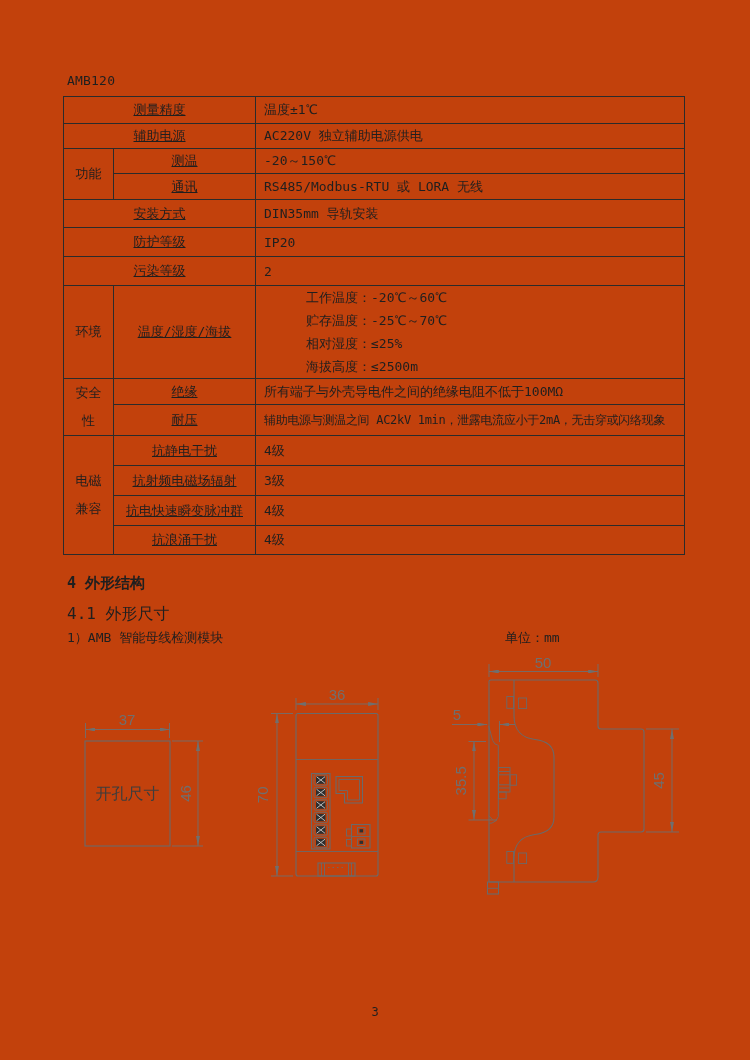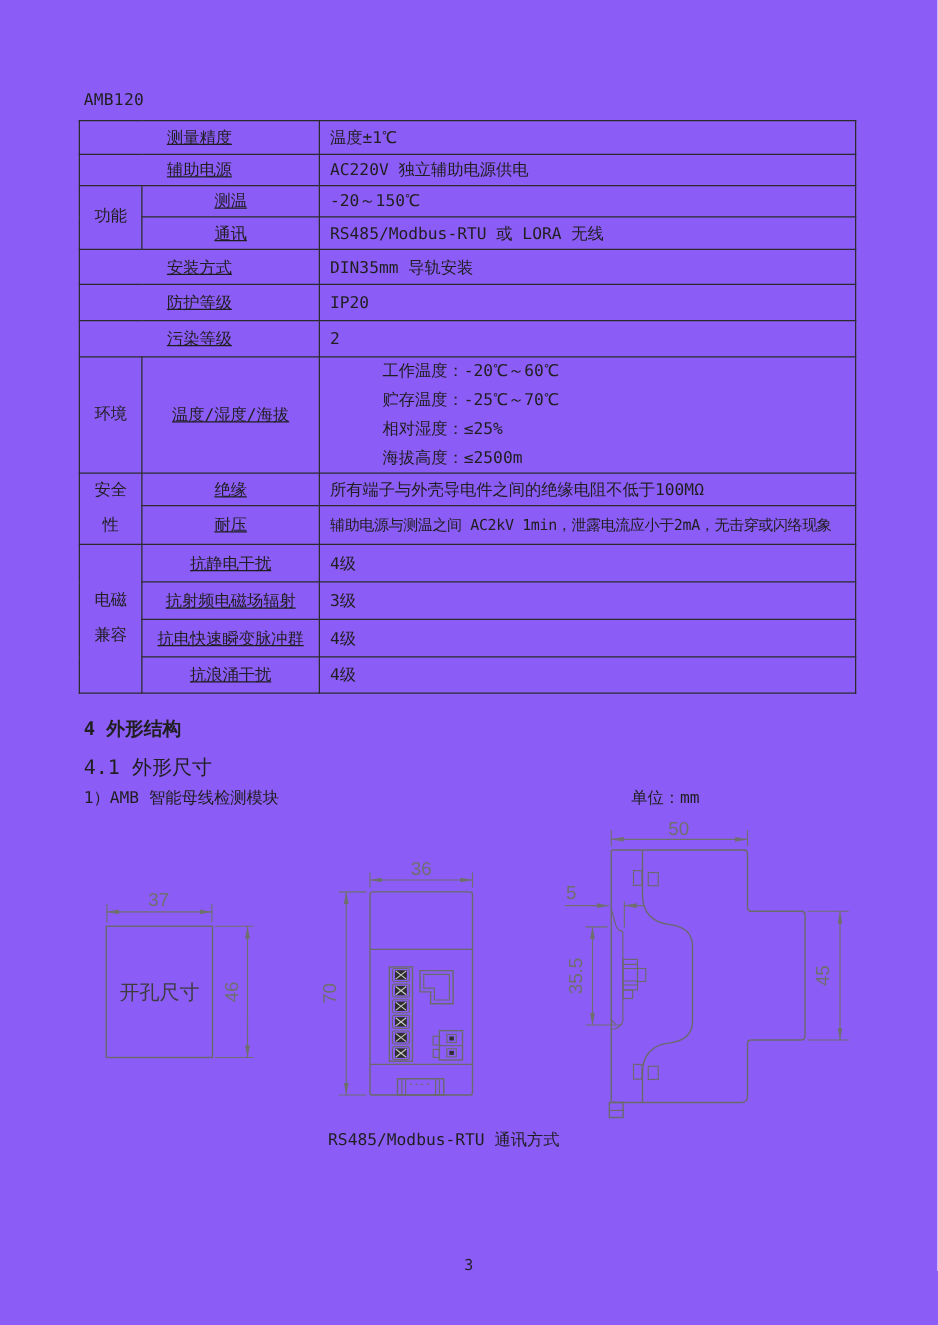--- a/index.html
+++ b/index.html
@@ -1,16 +1,16 @@
 <!DOCTYPE html>
 <html><head>
 <meta charset="utf-8">
 <style>
   html,body{margin:0;padding:0;background:#fff;}
-  .page{position:relative;width:750px;height:1060px;background:#8b5cf6;overflow:hidden;
+  .page{position:relative;width:750px;height:1060px;background:#c2410c;overflow:hidden;
         font-family:"DejaVu Sans Mono","Liberation Serif",serif;color:#1f1f1f;}
   .model{position:absolute;left:67px;top:73px;font-size:13px;letter-spacing:0.2px;}
   table.spec{position:absolute;left:63px;top:96px;width:621px;border-collapse:collapse;table-layout:fixed;}
   table.spec td{border:1px solid #2b2b2b;font-size:13px;vertical-align:middle;overflow:hidden;}
   td.lbl{text-align:center;padding:0;text-decoration:underline;}
   td.grp{text-align:center;padding:0;white-space:pre-line;line-height:28px;}
   td.val{padding:0 8px;white-space:nowrap;}
   td.val.tight{font-size:12px;letter-spacing:-0.3px;}
   td.val .ln{line-height:23px;margin-left:42px;}
   .h1{position:absolute;left:67px;top:574px;font-size:15px;font-weight:bold;}
@@ -224,15 +224,14 @@
       <path class="dim" d="M486,741.5 H468.5 M497,820 H468.5"></path>
       <line class="dim" x1="474" y1="741.5" x2="474" y2="820" marker-start="url(#arr)" marker-end="url(#arr)"></line>
       <text class="dimt" x="466" y="780.8" text-anchor="middle" transform="rotate(-90,466,780.8)">35.5</text>
 
       <path class="dim" d="M646,729 H679 M646,832 H679"></path>
       <line class="dim" x1="672" y1="729" x2="672" y2="832" marker-start="url(#arr)" marker-end="url(#arr)"></line>
       <text class="dimt" x="663.5" y="780.5" text-anchor="middle" transform="rotate(-90,663.5,780.5)">45</text>
     </g>
   </svg>
 
-  <div class="caption">RS485/Modbus-RTU 通讯方式</div>
   <div class="pageno">3</div>
 </div>
 
 </body></html>

